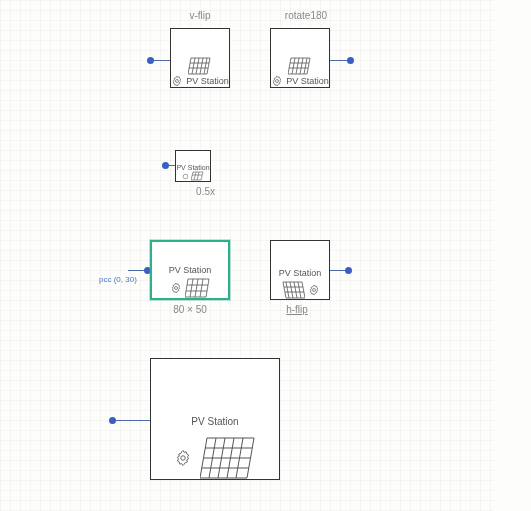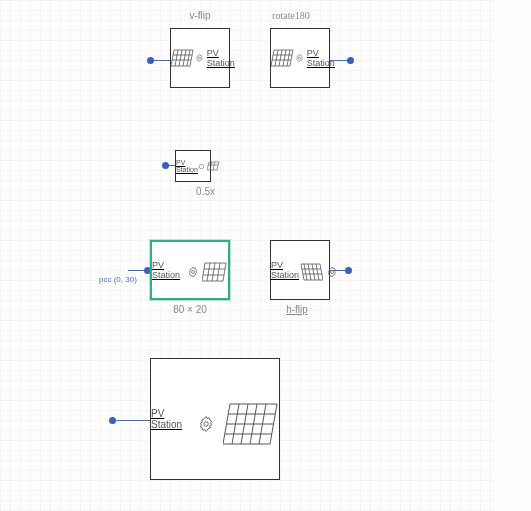--- a/index.html
+++ b/index.html
@@ -14,23 +14,23 @@
   position: relative;
   background-image:
     repeating-linear-gradient(0deg, rgba(0,0,0,0.03), rgba(0,0,0,0.03) 1px, transparent 1px, transparent 10px),
     repeating-linear-gradient(90deg, rgba(0,0,0,0.03), rgba(0,0,0,0.03) 1px, transparent 1px, transparent 10px);
 }
 .block {
   position: absolute;
   border: 1px solid #333;
   background: #fff;
   display: flex;
+  flex-direction: column;
   align-items: center;
-  justify-content: space-between;
-  text-decoration: underline;
+  justify-content: flex-end;
 }
 .block.selected {
   border: 2px solid #2fae8b;
   box-shadow: 0 0 0 1px rgba(47,174,139,0.3);
 }
 .block-label {
   font-size: 9px;
   color: #555;
 }
 .caption {
@@ -90,21 +90,21 @@
     </div>
     <div class="innerrow">
       <svg class="gear" viewBox="0 0 24 24">
         <path fill="none" stroke="#666" stroke-width="1.5" d="M12 2l1.5 2.5 2.8-.7 .7 2.8L19.5 8 18 10.5l1.5 2.5-2.5 1.5.7 2.8-2.8.7L13.5 20.5 12 22l-1.5-2.5-2.8.7-.7-2.8L4.5 16 6 13.5 4.5 11 7 9.5 6.3 6.7l2.8-.7L10.5 3.5z"></path>
         <circle cx="12" cy="12" r="3" fill="none" stroke="#666" stroke-width="1.5"></circle>
       </svg>
       <span class="block-label">PV Station</span>
     </div>
   </div>
 
-  <div class="caption" style="left:261px; top:10px; width:60px;font-family:Liberation Serif, serif;">rotate180</div>
+  <div class="caption" style="left:276px; top:10px; width:60px;">rotate180</div>
   <div class="wire" style="left:330px; top:60px; width:20px;"></div>
   <div class="port" style="left:347px; top:57px;"></div>
   <div class="block" style="left:270px; top:28px; width:60px; height:60px;">
     <div class="innerrow">
       <svg class="panel" width="24" height="18">
         <g stroke="#555" stroke-width="0.8" fill="none">
           <path d="M3 1 L22 1 L19 17 L0 17 Z"></path>
           <path d="M7 1 L4 17 M11 1 L8 17 M15 1 L12 17 M19 1 L16 17"></path>
           <path d="M2 6 L21 6 M1 11 L20 11"></path>
         </g>
@@ -132,21 +132,21 @@
         <g stroke="#555" stroke-width="0.6" fill="none">
           <path d="M2 1 L12 1 L10 9 L0 9 Z"></path>
           <path d="M5 1 L3 9 M8 1 L6 9"></path>
           <path d="M1 4 L11 4"></path>
         </g>
       </svg>
     </div>
   </div>
 
   <div class="annotation" style="left:99px; top:275px;text-align:right;">pcc (0, 30)</div>
-  <div class="caption" style="left:150px; top:304px; width:80px;">80 × 20</div>
+  <div class="caption" style="left:150px; top:304px; width:80px;">80 × 50</div>
   <div class="wire" style="left:128px; top:270px; width:22px;"></div>
   <div class="port" style="left:144px; top:267px;"></div>
   <div class="block selected" style="left:150px; top:240px; width:80px; height:60px;">
     <span class="block-label">PV Station</span>
     <div class="innerrow" style="margin-top:3px;">
       <svg class="gear" viewBox="0 0 24 24">
         <path fill="none" stroke="#666" stroke-width="1.5" d="M12 2l1.5 2.5 2.8-.7 .7 2.8L19.5 8 18 10.5l1.5 2.5-2.5 1.5.7 2.8-2.8.7L13.5 20.5 12 22l-1.5-2.5-2.8.7-.7-2.8L4.5 16 6 13.5 4.5 11 7 9.5 6.3 6.7l2.8-.7L10.5 3.5z"></path>
         <circle cx="12" cy="12" r="3" fill="none" stroke="#666" stroke-width="1.5"></circle>
       </svg>
       <svg class="panel" width="26" height="20">

